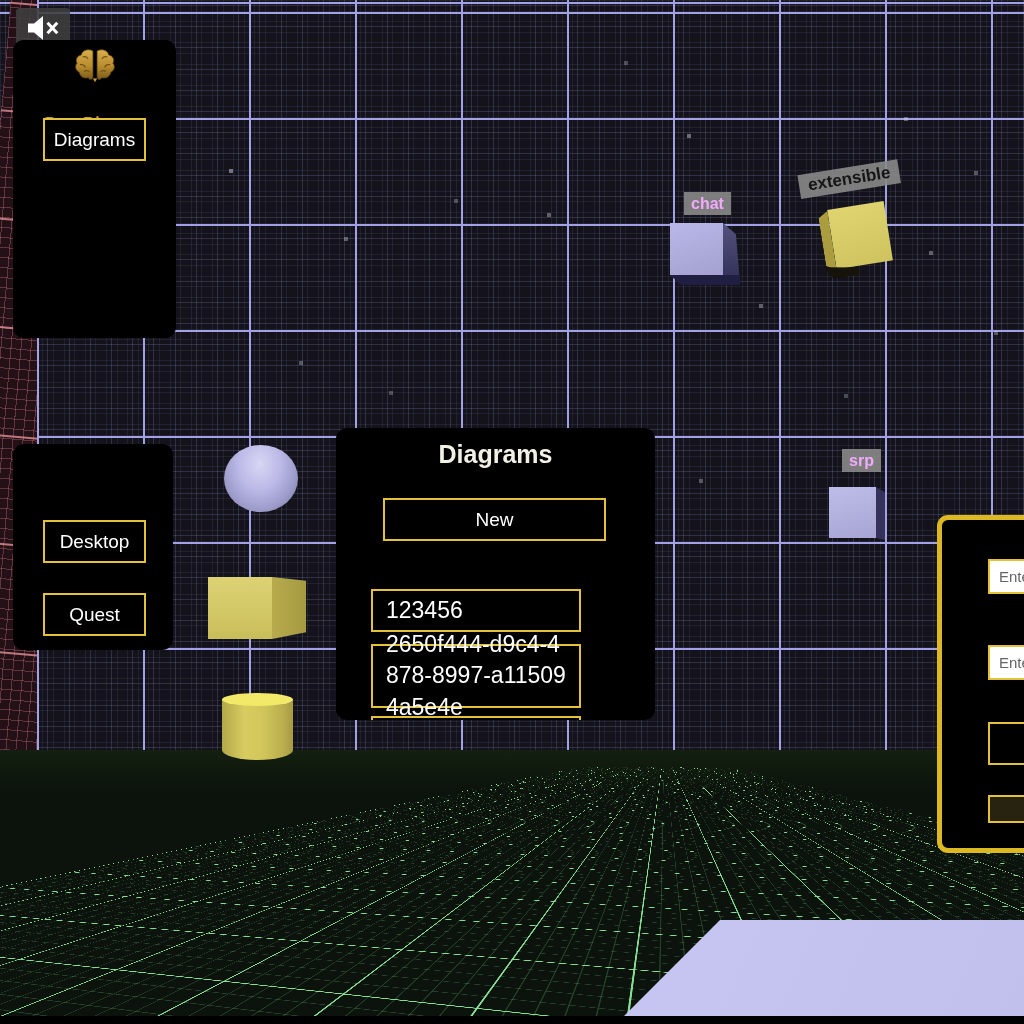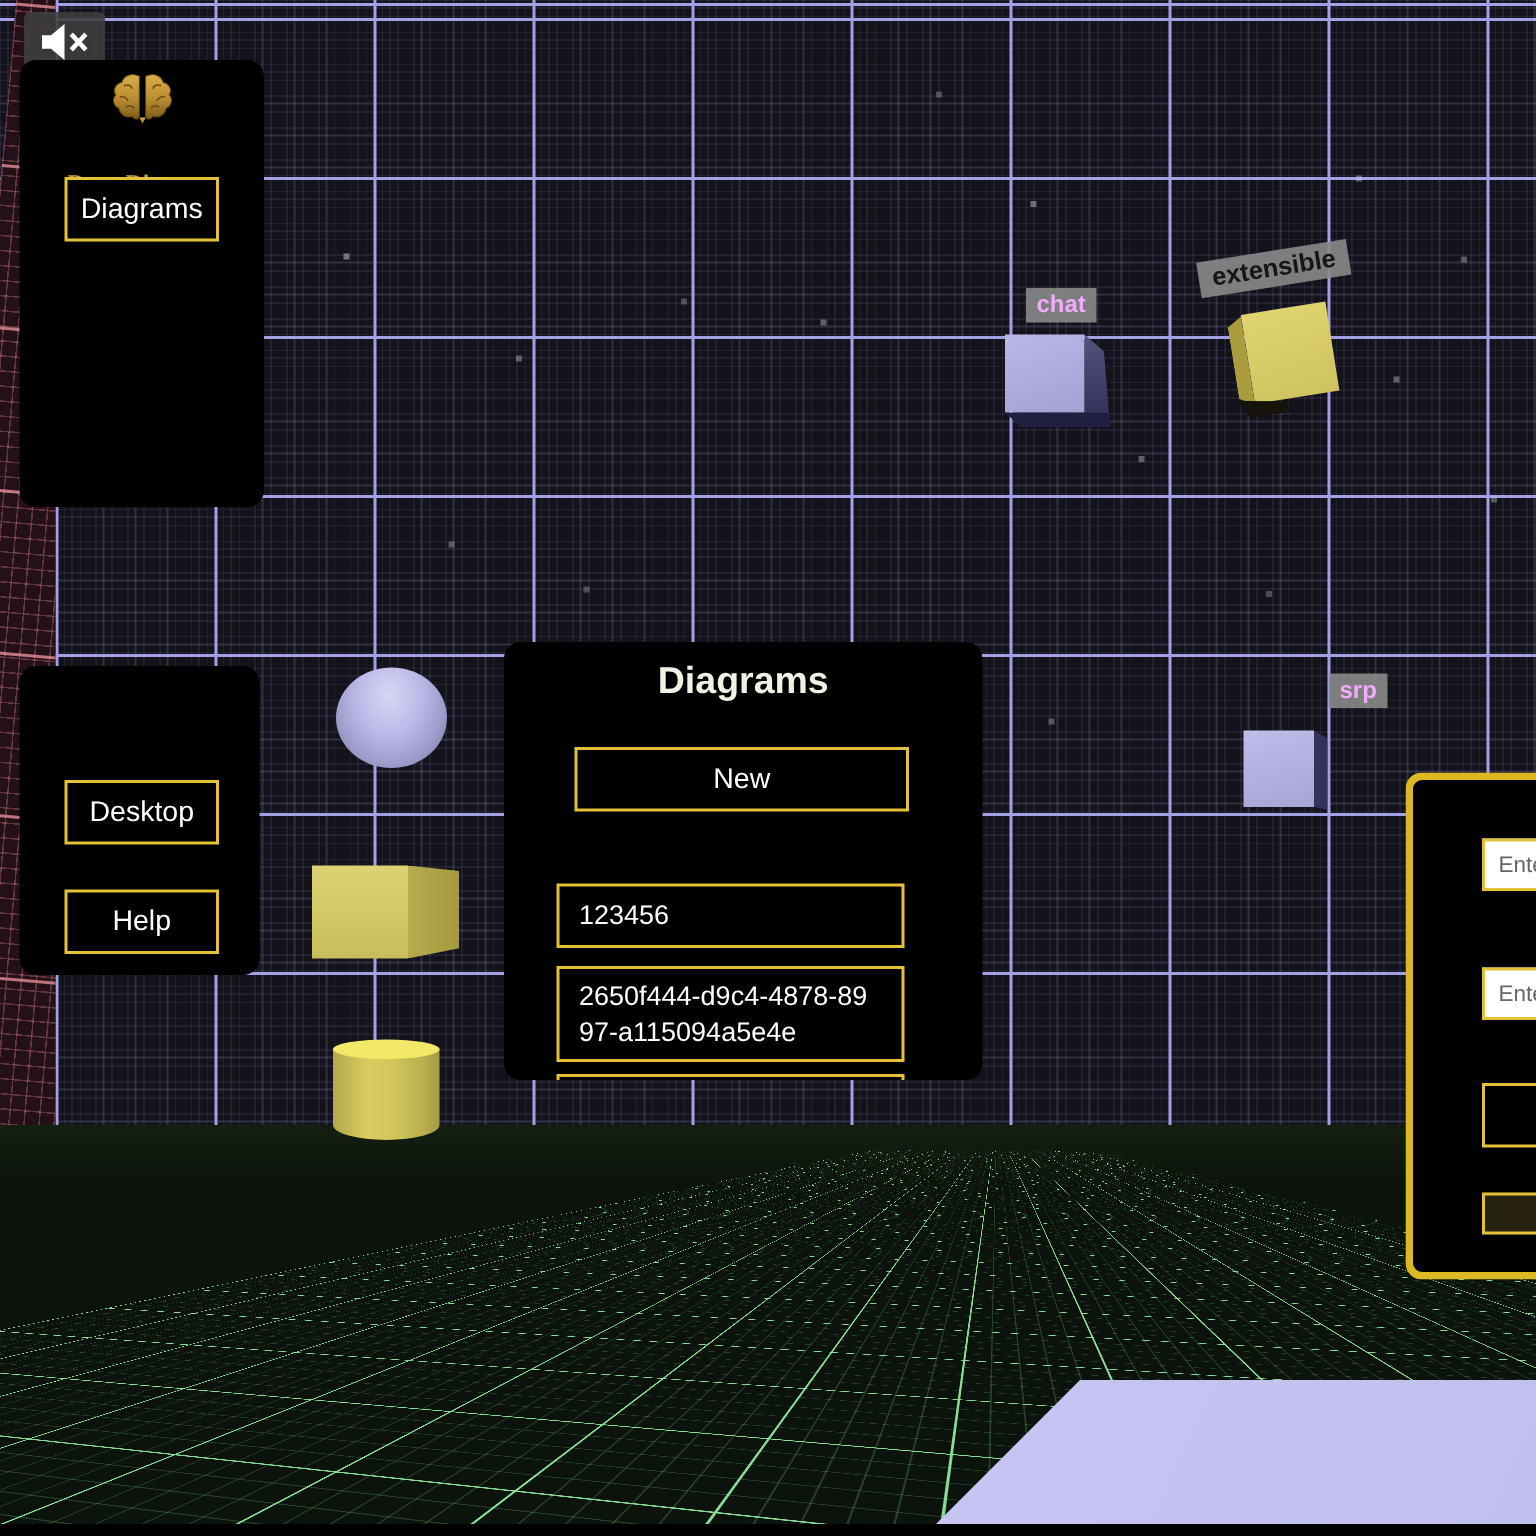--- a/index.html
+++ b/index.html
@@ -110,22 +110,22 @@
   .brand-btn{left:30px;top:78px;width:103px;height:43px;}
 
   .help-panel{left:13px;top:444px;width:160px;height:206px;}
   .help-title{top:16px;}
   .help-desktop{left:30px;top:76px;width:103px;height:43px;}
   .help-quest{left:30px;top:149px;width:103px;height:43px;}
 
   .diagrams-panel{left:336px;top:428px;width:319px;height:292px;overflow:hidden;}
   .diagrams-title{top:12px;}
   .diagrams-new{left:47px;top:70px;width:223px;height:43px;}
-  .diagram-item{position:absolute;left:35px;width:232px;border:2px solid #e3c238;background:#000;
-    color:#fff;font-size:18px;display:flex;align-items:center;padding:0 13px;box-sizing:border-box;
+  .diagram-item{position:absolute;left:35px;width:210px;border:2px solid #e3c238;background:#000;
+    color:#fff;font-size:23px;display:flex;align-items:center;padding:0 13px;box-sizing:border-box;
     word-break:break-all;line-height:1.35;cursor:pointer;}
   .item-0{top:161px;height:43px;}
   .item-1{top:216px;height:64px;}
   .item-2{top:288px;height:40px;}
 
   .side-panel{left:937px;top:515px;width:150px;height:328px;border:5px solid #dcb922;}
   .side-input{position:absolute;left:46px;width:140px;height:35px;background:#fff;color:#666;
     border:2px solid #e3c238;font-size:15px;display:flex;align-items:center;padding-left:9px;
     box-sizing:border-box;}
   .side-input-0{top:39px;}
@@ -164,21 +164,21 @@
   <div class="chat-side"></div>
   <div class="chat-bottom"></div>
 
   <div class="ext-node">
     <div class="ext-label">extensible</div>
     <div class="ext-left"></div>
     <div class="ext-front"></div>
     <div class="ext-shadow"></div>
   </div>
 
-  <div class="node-label" style="left:886px;top:449px;">srp</div>
+  <div class="node-label" style="left:842px;top:449px;">srp</div>
   <div class="srp-front"></div>
   <div class="srp-side"></div>
 
   <div class="mute-btn">
     <span>
       <svg width="36" height="30" viewBox="0 0 48 40">
         <rect x="4" y="14" width="8" height="12" fill="#fff"></rect>
         <polygon points="12,14 24,4 24,36 12,26" fill="#fff"></polygon>
         <line x1="30" y1="13" x2="43" y2="27" stroke="#fff" stroke-width="4"></line>
         <line x1="43" y1="13" x2="30" y2="27" stroke="#fff" stroke-width="4"></line>
@@ -202,21 +202,21 @@
         <path d="M29 46 l3 6 l3 -6 Z" fill="url(#gold)"></path>
       </svg>
     </div>
     <div class="brand-title">Deep Diagram</div>
     <div class="brand-sub">DESIGNER</div>
     <div class="btn brand-btn">Diagrams</div>
   </div>
 
   <div class="panel help-panel">
     <div class="btn help-desktop">Desktop</div>
-    <div class="btn help-quest">Help</div>
+    <div class="btn help-quest">Quest</div>
   </div>
 
   <div class="panel diagrams-panel">
     <div class="panel-title diagrams-title">Diagrams</div>
     <div class="btn diagrams-new">New</div>
     <div class="diagram-item item-0">123456</div>
     <div class="diagram-item item-1">2650f444-d9c4-4878-8997-a115094a5e4e</div>
     <div class="diagram-item item-2"></div>
   </div>
 

